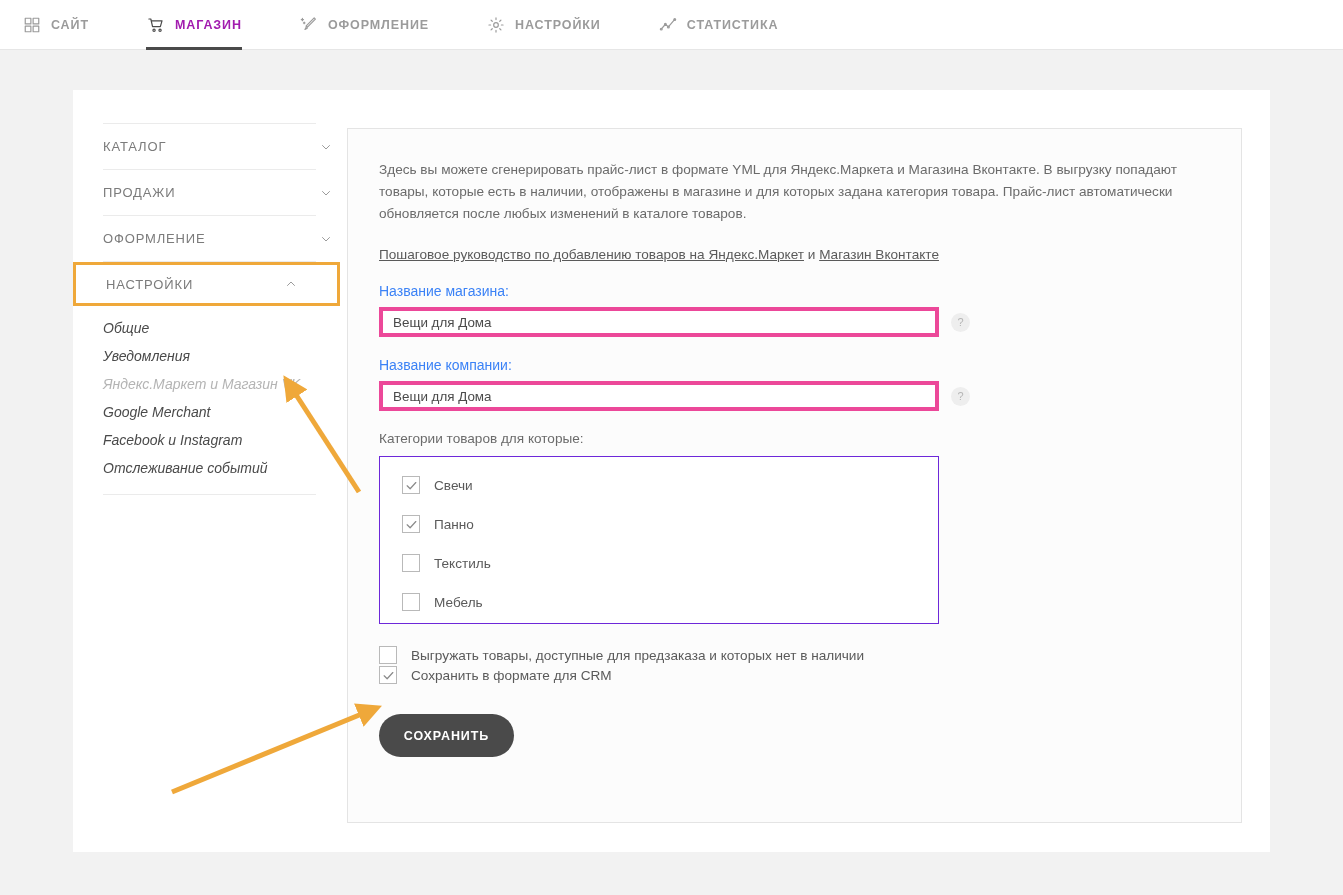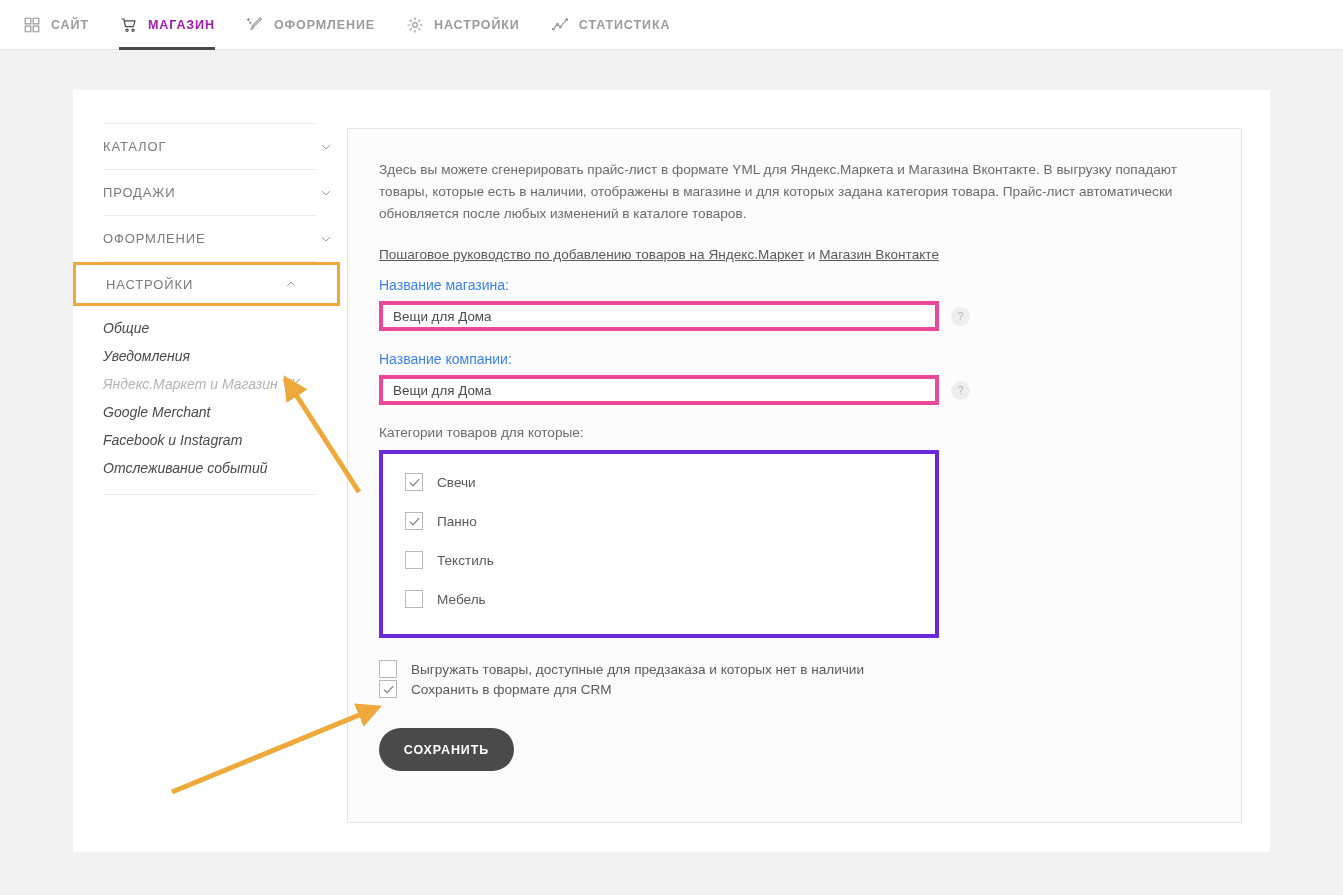--- a/index.html
+++ b/index.html
@@ -18,21 +18,21 @@
 
   
   .topnav {
     position: absolute; top: 0; left: 0;
     width: 1343px; height: 50px;
     background: #ffffff;
     border-bottom: 1px solid #e6e6e6;
   }
   .nav-items {
     display: flex; align-items: center;
-    height: 50px; padding-left: 22px;
+    height: 50px; padding-left: 22px; gap: 27px;
   }
   .nav-item {
     display: flex; align-items: center;
     height: 50px;
     margin-right: 30px;
     position: relative;
     cursor: pointer;
     user-select: none;
   }
   .nav-icon {
@@ -134,21 +134,21 @@
   .intro {
     font-size: 13.6px;
     line-height: 22px;
     color: #6b6b6b;
     max-width: 820px;
     margin: 0 0 22px 0;
   }
   .links-row {
     font-size: 13.6px;
     color: #5a5a5a;
-    margin-bottom: 15px;
+    margin-bottom: 21px;
   }
   .links-row a {
     color: #5a5a5a;
     text-decoration: underline;
     cursor: pointer;
   }
   .field-label {
     font-size: 14px;
     color: #3b82f6;
     margin-bottom: 8px;
@@ -178,22 +178,22 @@
     margin-left: 12px;
     cursor: pointer;
     user-select: none;
   }
   .cat-label {
     font-size: 13.6px;
     color: #6b6b6b;
     margin: 8px 0 10px 0;
   }
   .cat-box {
-    width: 560px; height: 188px;
-    border: 4px solid #6d28d9;
+    width: 560px; height: 168px;
+    border: 1px solid #6d28d9;
     background: #ffffff;
     padding: 18px 0 0 22px;
   }
   .cb-row {
     display: flex; align-items: center;
     height: 20px;
     margin-bottom: 19px;
     cursor: pointer;
     user-select: none;
   }

